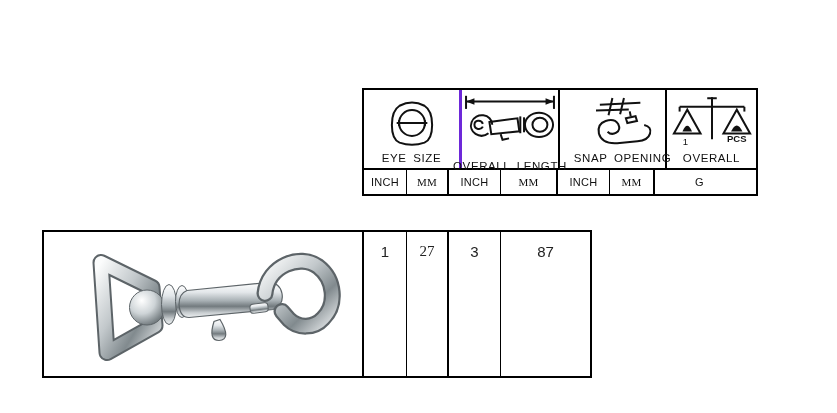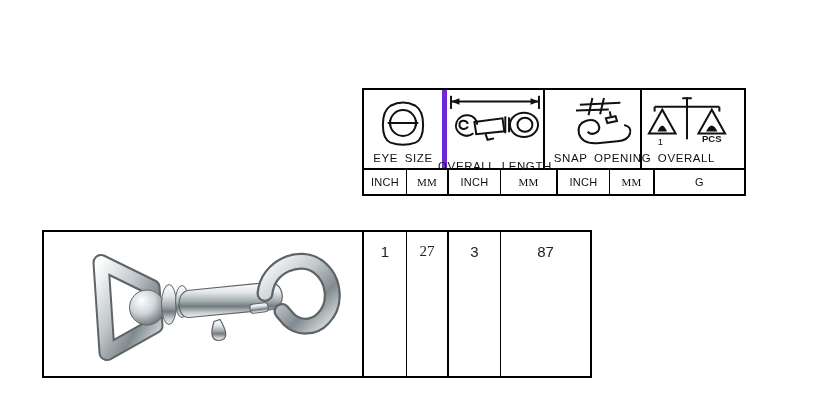--- a/index.html
+++ b/index.html
@@ -15,23 +15,23 @@
     position:absolute;left:362px;top:88px;
     border:2px solid #000;background:#fff;
   }
   .group-row{display:flex;height:80px;border-bottom:2px solid #000;}
   .group-cell{display:flex;flex-direction:column;align-items:center;}
   .group-cell .icon-wrap{flex:1;display:flex;align-items:center;justify-content:center;padding-top:3px;}
   .group-label{
     font-size:11.5px;letter-spacing:.6px;word-spacing:3px;
     padding-bottom:4px;white-space:nowrap;color:#111;
   }
-  .g0{width:83px;border-right:5px solid #6d28d9;}
+  .g0{width:98px;border-right:3px solid #6d28d9;}
   .g1{width:98px;border-right:2px solid #000;gap:9px;}
-  .g2{width:97px;border-right:2px solid #000;padding-left:20px;}
+  .g2{width:107px;border-right:2px solid #000;padding-left:20px;}
   .g3{width:89px;}
 
   .unit-row{display:flex;height:24px;}
   .unit-cell{
     display:flex;align-items:center;justify-content:center;
     font-size:11px;letter-spacing:.3px;color:#111;white-space:nowrap;
   }
   .c0{width:43px;}.c1{width:42px;}.c2{width:52px;}.c3{width:57px;}
   .c4{width:52px;}.c5{width:45px;}.c6{width:89px;}
   .b1{border-right:1px solid #000;}

